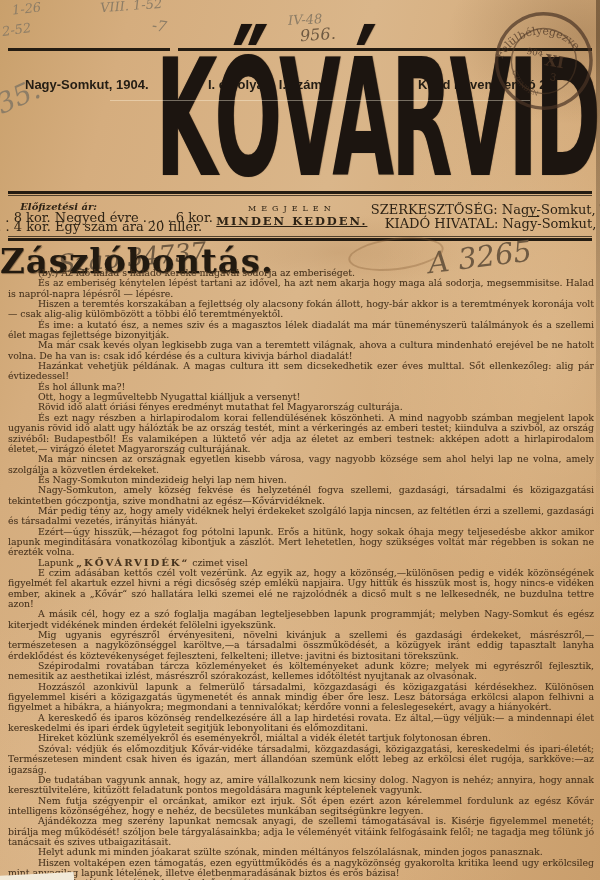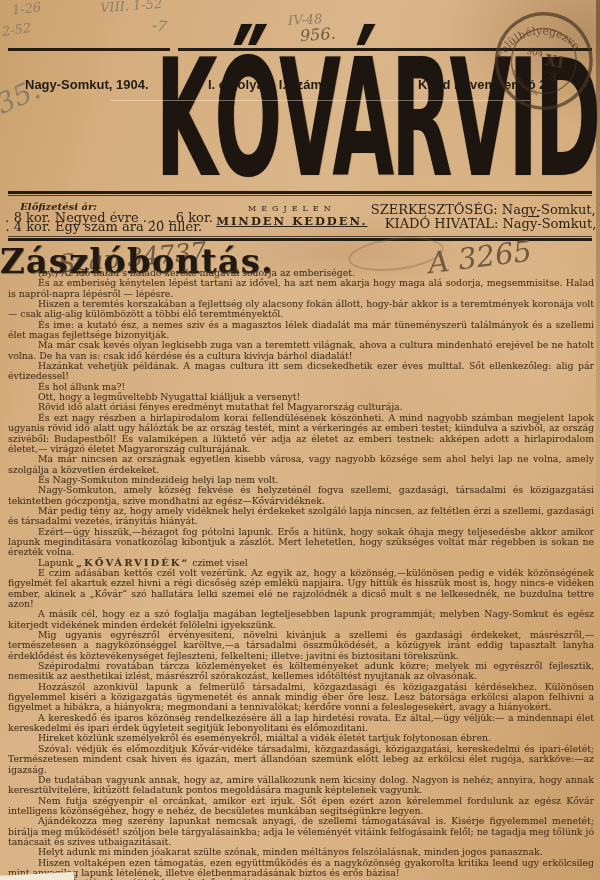--- a/index.html
+++ b/index.html
@@ -146,21 +146,21 @@
       <p>És az emberiség kénytelen lépést tartani az idővel, ha azt nem akarja hogy maga alá sodorja, megsemmisitse. Halad is napról-napra lépésről — lépésre.</p>
       <p>Hiszen a teremtés korszakában a fejlettség oly alacsony fokán állott, hogy-bár akkor is a teremtmények koronája volt — csak alig-alig külömbözött a többi élő teremtményektől.</p>
       <p>És ime: a kutató ész, a nemes sziv és a magasztos lélek diadalát ma már tüneményszerü találmányok és a szellemi élet magas fejlettsége bizonyitják.</p>
       <p>Ma már csak kevés olyan legkisebb zuga van a teremtett világnak, ahova a cultura mindenható erejével be ne hatolt volna. De ha van is: csak idő kérdése és a cultura kivivja bárhol diadalát!</p>
       <p>Hazánkat vehetjük példának. A magas cultura itt sem dicsekedhetik ezer éves multtal. Sőt ellenkezőleg: alig pár évtizedessel!</p>
       <p>És hol állunk ma?!</p>
       <p>Ott, hogy a legműveltebb Nyugattal kiálljuk a versenyt!</p>
       <p>Rövid idő alatt óriási fényes eredményt mutathat fel Magyarország culturája.</p>
       <p>És ezt nagy részben a hirlapirodalom korai fellendülésének köszönheti. A mind nagyobb számban megjelent lapok ugyanis rövid idő alatt ugy hálózták be az ország testét, mint a vérkeringés az emberi testet; kiindulva a szivből, az ország szivéből: Budapestből! És valamiképen a lüktető vér adja az életet az emberi testnek: akképen adott a hirlapirodalom életet,— virágzó életet Magyarország culturájának.</p>
       <p>Ma már nincsen az országnak egyetlen kisebb városa, vagy nagyobb községe sem ahol helyi lap ne volna, amely szolgálja a közvetlen érdekeket.</p>
-      <p>És Nagy-Somkuton mindezideig helyi lap nem volt.</p>
+      <p>És Nagy-Somkuton mindezideig helyi lap nem hiven.</p>
       <p>Nagy-Somkuton, amely község fekvése és helyzeténél fogva szellemi, gazdasági, társadalmi és közigazgatási tekintetben góczpontja, szive mondhatni az egész—Kővárvidéknek.</p>
       <p>Már pedig tény az, hogy amely vidéknek helyi érdekeket szolgáló lapja nincsen, az feltétlen érzi a szellemi, gazdasági és társadalmi vezetés, irányitás hiányát.</p>
       <p>Ezért—úgy hisszük,—hézagot fog pótolni lapunk. Erős a hitünk, hogy sokak óhaja megy teljesedésbe akkor amikor lapunk meginditására vonatkozólag kibontjuk a zászlót. Mert lehetetlen, hogy szükséges voltát már régebben is sokan ne érezték volna.</p>
       <p><span>Lapunk </span><span class="emph">„KŐVÁRVIDÉK“</span><span> czimet visel</span></p>
       <p>E czim adásában kettős czél volt vezérünk. Az egyik az, hogy a közönség,—különösen pedig e vidék közönségének figyelmét fel akartuk ezzel hivni a régi dicsőség szép emlékü napjaira. Ugy hittük és hisszük most is, hogy nincs-e vidéken ember, akinek a „Kővár“ szó hallatára lelki szemei elé ne rajzolódnék a dicső mult s ne lelkesednék, ne buzdulna tettre azon!</p>
       <p>A másik cél, hogy ez a szó foglalja magában legteljesebben lapunk programmját; melyben Nagy-Somkut és egész kiterjedt vidékének minden érdekét felölelni igyekszünk.</p>
       <p>Mig ugyanis egyrészről érvényesiteni, növelni kivánjuk a szellemi és gazdasági érdekeket, másrészről,—természetesen a nagyközönséggel karöltve,—a társadalmi összműködését, a közügyek iránt eddig tapasztalt lanyha érdeklődést és köztevékenységet fejleszteni, felkelteni; illetve: javitni és biztositani törekszünk.</p>
       <p>Szépirodalmi rovatában tárcza közleményeket és költeményeket adunk közre; melyek mi egyrészről fejlesztik, nemesitik az aesthetikai izlést, másrészről szórakozást, kellemes időtöltést nyujtanak az olvasónak.</p>
       <p>Hozzászól azonkivül lapunk a felmerülő társadalmi, közgazdasági és közigazgatási kérdésekhez. Különösen figyelemmel kiséri a közigazgatás ügymenetét és annak mindig éber őre lesz. Lesz bátorsága erkölcsi alapon felhivni a figyelmet a hibákra, a hiányokra; megmondani a tennivalókat; kérdőre vonni a feleslegesekért, avagy a hiányokért.</p>
       <p>A kereskedő és iparos közönség rendelkezésére áll a lap hirdetési rovata. Ez által,—ügy véljük:— a mindennapi élet kereskedelmi és ipari érdek ügyleteit segitjük lebonyolitani és előmozditani.</p>

